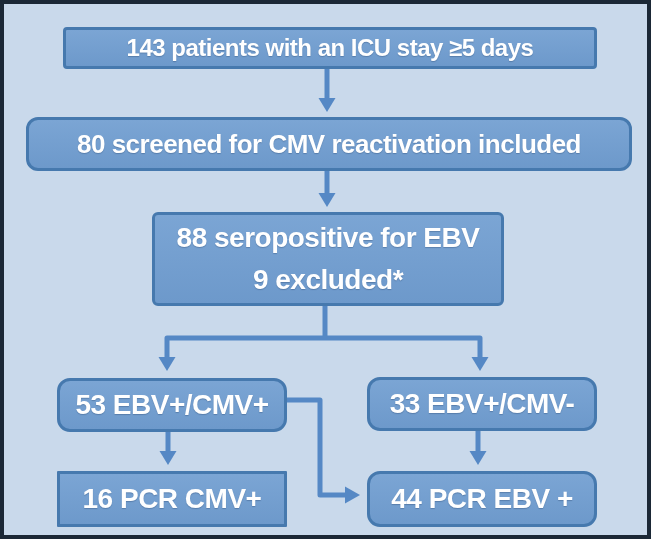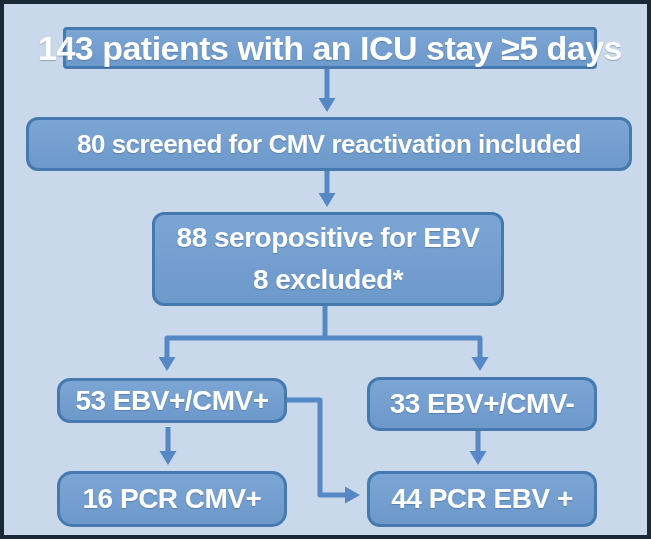--- a/index.html
+++ b/index.html
@@ -41,26 +41,26 @@
     color:var(--text);
     font-weight:bold;
     letter-spacing:-0.5px;
     display:flex;
     align-items:center;
     justify-content:center;
     text-align:center;
     white-space:nowrap;
     text-shadow:0 1px 1px rgba(40,70,110,0.35);
   }
-  .node-143{left:59px;top:23px;width:534px;height:42px;border-radius:4px;font-size:34px;align-items:center;}
+  .node-143{left:59px;top:23px;width:534px;height:42px;border-radius:4px;font-size:24px;align-items:center;}
   .node-90{left:22px;top:113px;width:606px;height:54px;border-radius:12px;font-size:26px;}
-  .node-88{left:148px;top:208px;width:352px;height:94px;border-radius:12px;font-size:28px;flex-direction:column;justify-content:center;line-height:42px;}
-  .node-53{left:53px;top:374px;width:230px;height:45px;border-radius:13px;font-size:28px;}
+  .node-88{left:148px;top:208px;width:352px;height:94px;border-radius:6px;font-size:28px;flex-direction:column;justify-content:center;line-height:42px;}
+  .node-53{left:53px;top:374px;width:230px;height:54px;border-radius:13px;font-size:28px;}
   .node-33{left:363px;top:373px;width:230px;height:54px;border-radius:13px;font-size:28px;}
-  .node-16{left:53px;top:467px;width:230px;height:56px;border-radius:15px;font-size:28px;}
+  .node-16{left:53px;top:467px;width:230px;height:56px;border-radius:1px;font-size:28px;}
   .node-61{left:363px;top:467px;width:230px;height:56px;border-radius:13px;font-size:28px;}
 </style>
 </head>
 <body>
 
 <div class="figure">
 
   <svg class="connector-layer" viewBox="0 0 651 539">
 
     <g>
@@ -99,21 +99,21 @@
   <div class="node node-143">
     <span>143 patients with an ICU stay ≥5 days</span>
   </div>
 
   <div class="node node-90">
     <span>80 screened for CMV reactivation included</span>
   </div>
 
   <div class="node node-88">
     <span>88 seropositive for EBV</span>
-    <span>8 excluded*</span>
+    <span>9 excluded*</span>
   </div>
 
   <div class="node node-53">
     <span>53 EBV+/CMV+</span>
   </div>
 
   <div class="node node-33">
     <span>33 EBV+/CMV-</span>
   </div>
 

